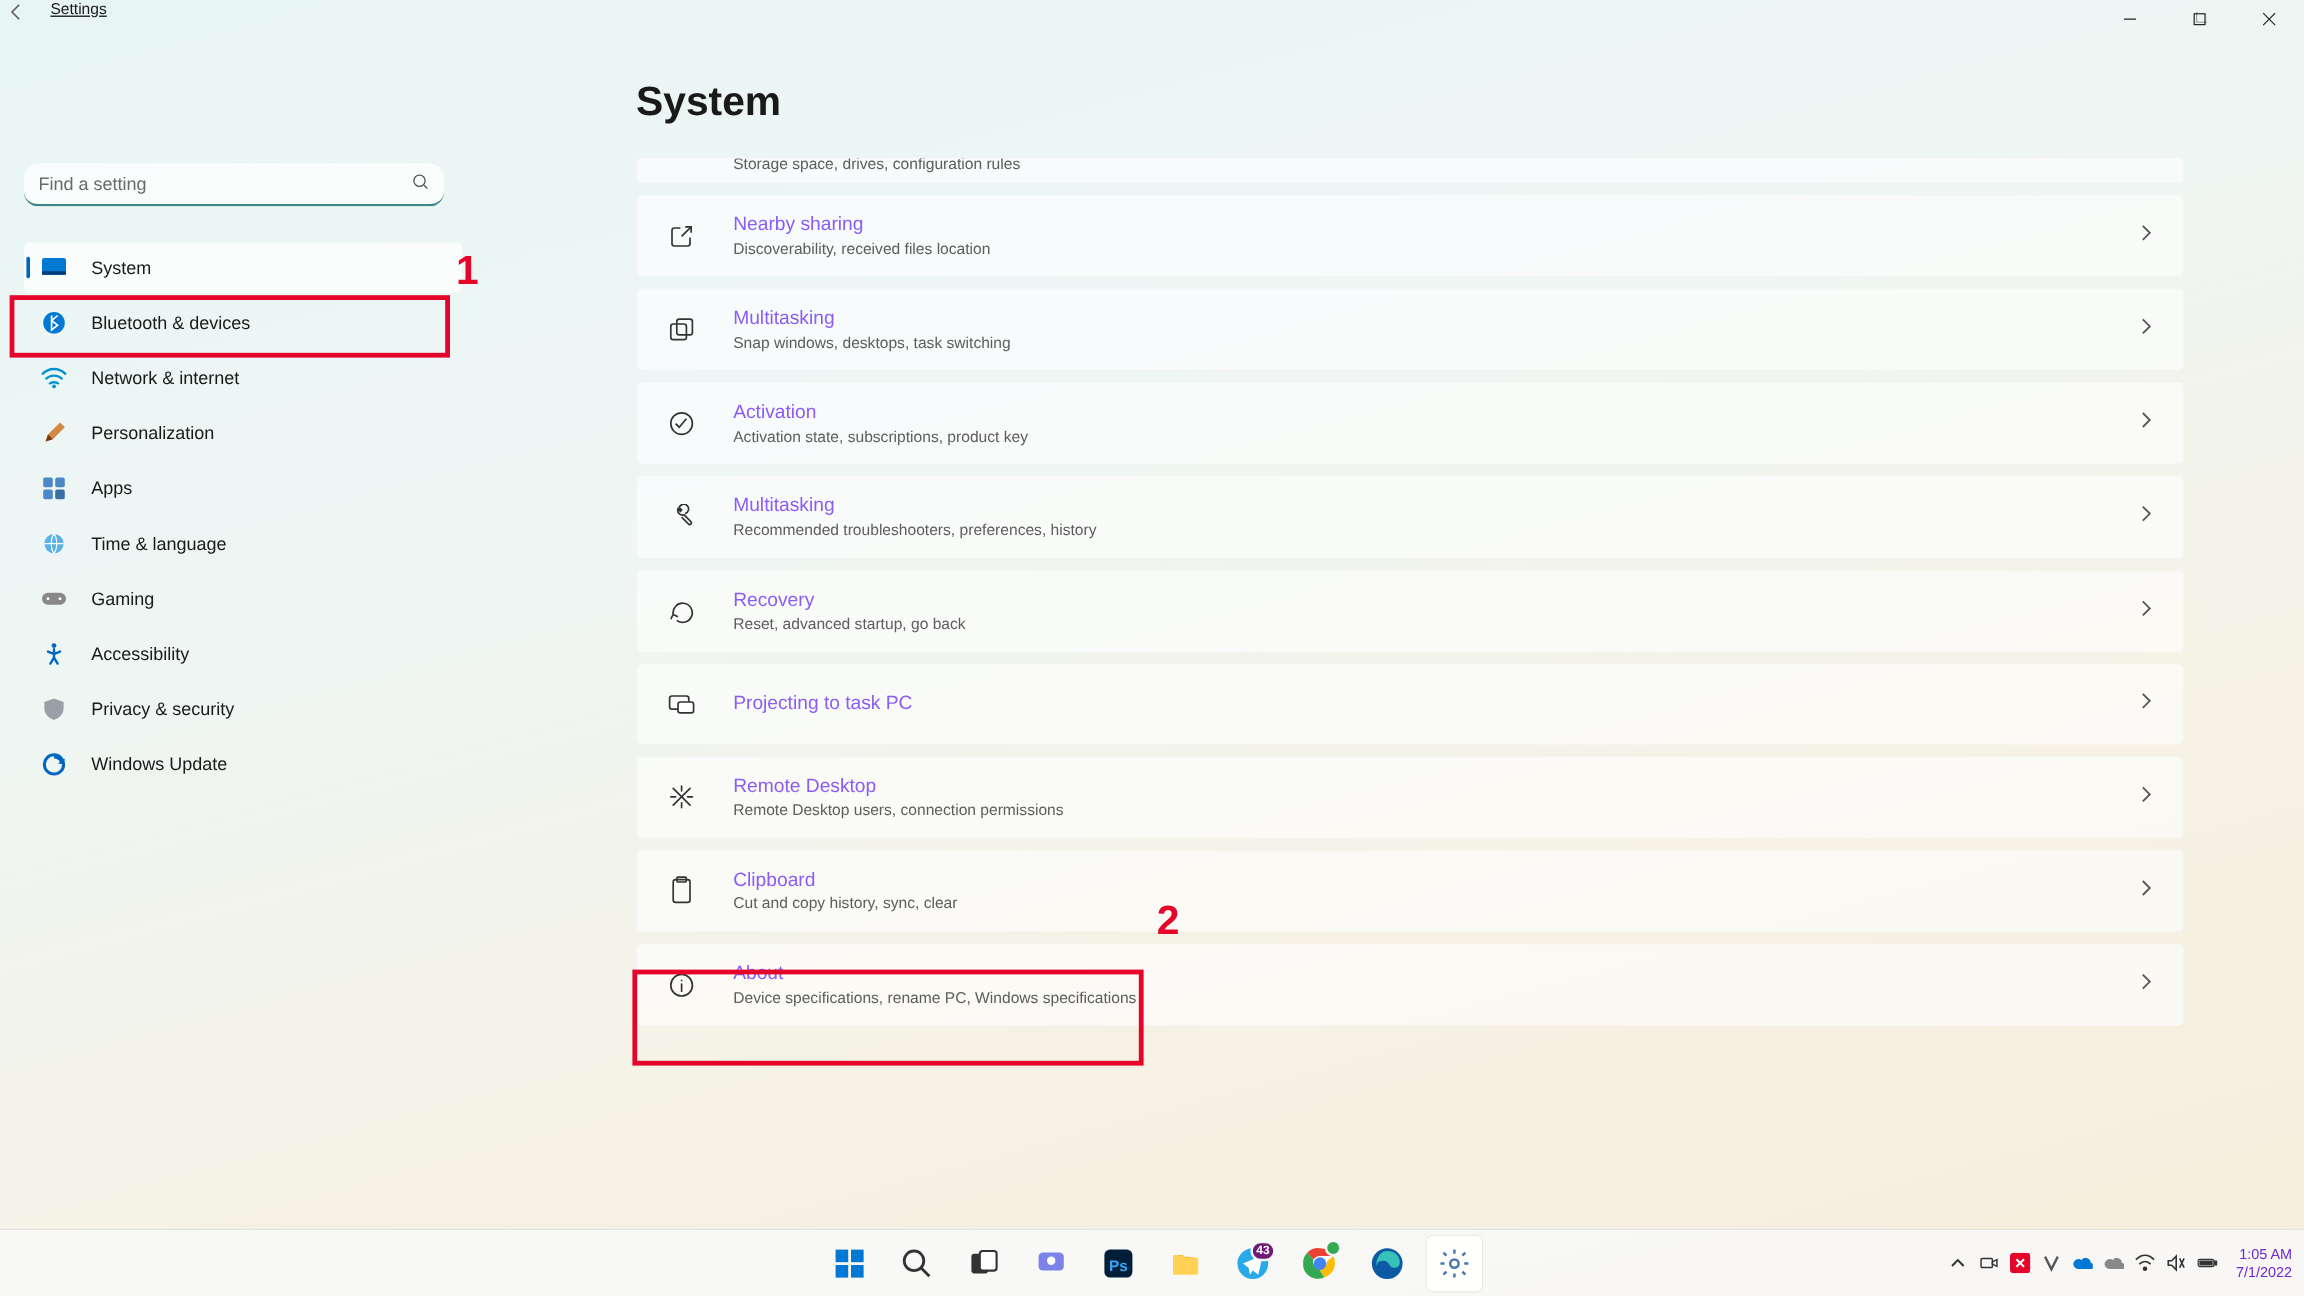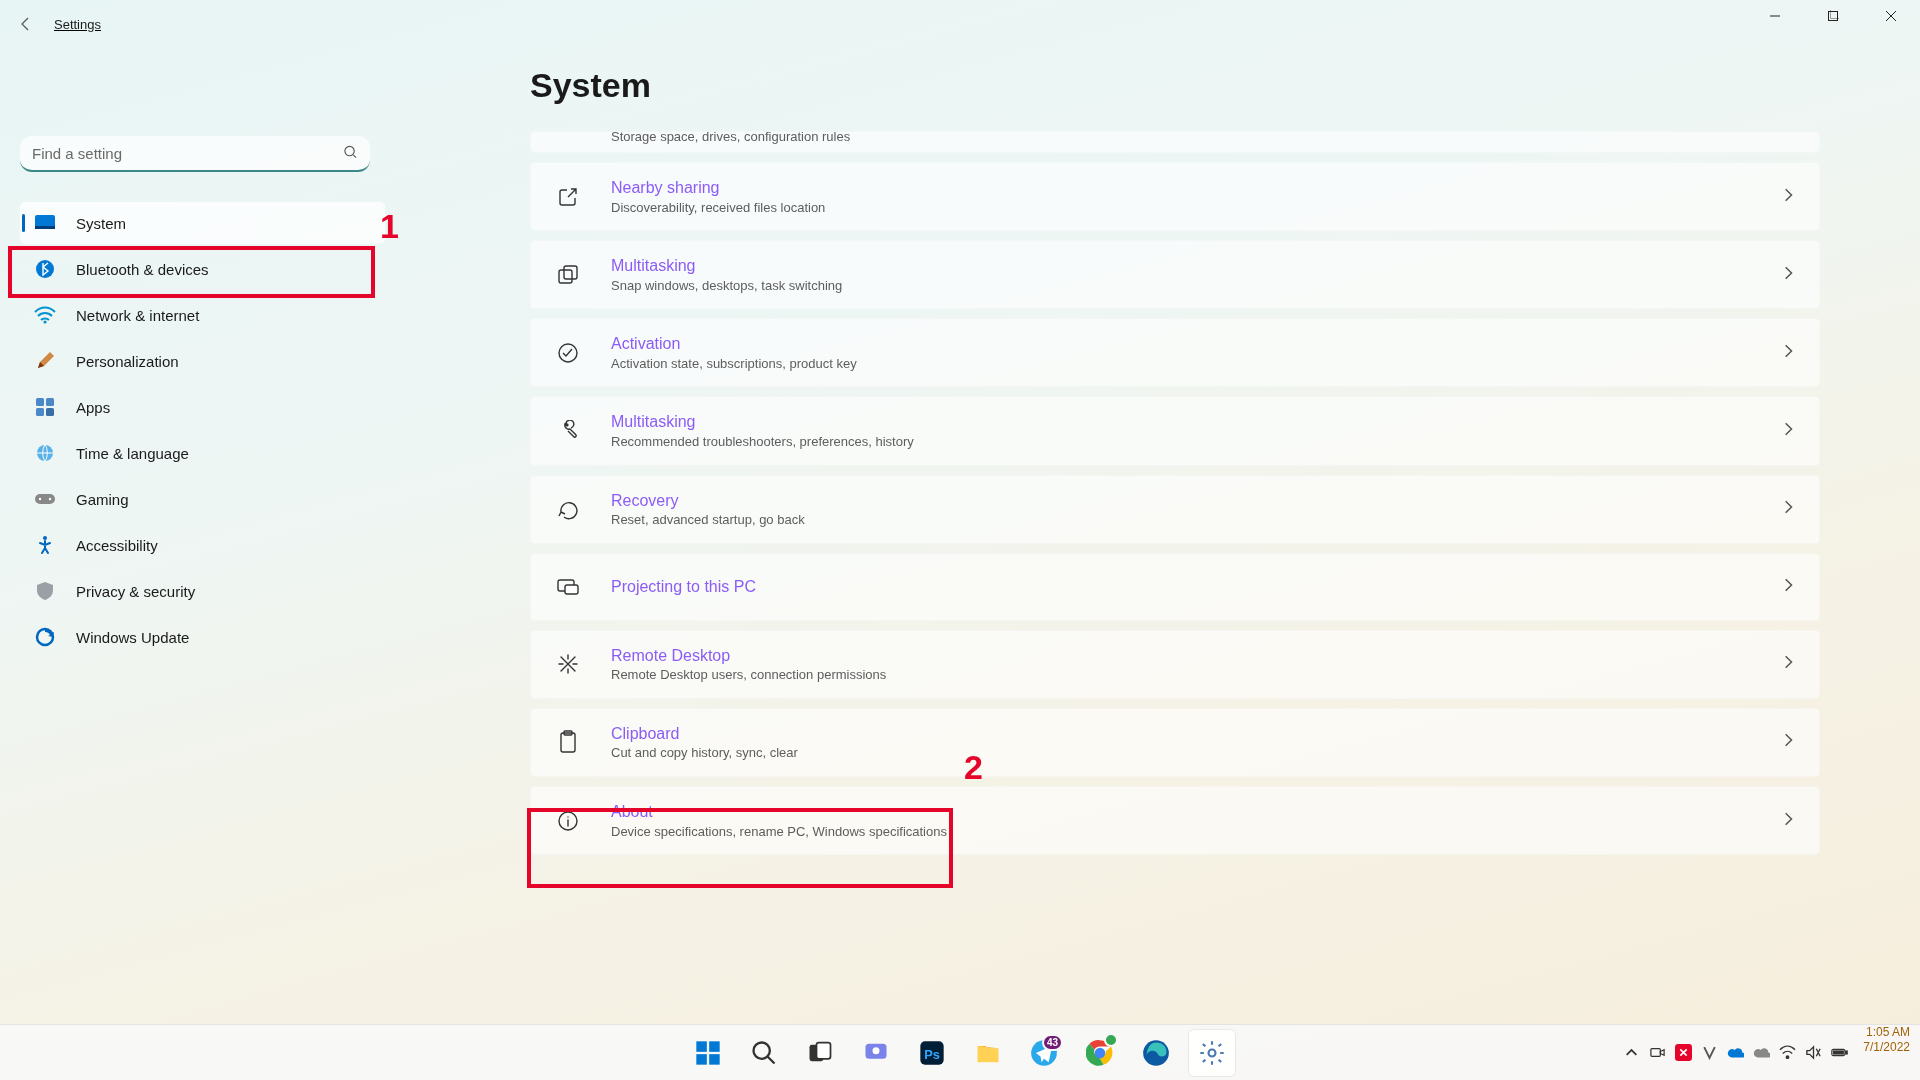--- a/index.html
+++ b/index.html
@@ -6,22 +6,22 @@
   html, body { width: 1920px; height: 1080px; overflow: hidden; }
   body {
     background: linear-gradient(165deg, #e8f5f5 0%, #eef6f4 35%, #f5f2e6 65%, #f6eedc 100%);
     position: relative;
   }
 
   
   .titlebar {
     height: 48px;
     display: flex;
-    align-items: center;
-    padding-left: 16px;
+    align-items: flex-start;
+    padding-left: 4px;
     position: relative;
     text-decoration: underline;
   }
   .titlebar .back {
     width: 20px; height: 20px;
     display: flex; align-items: center; justify-content: center;
     color: #5a5a5a; margin-right: 18px; cursor: pointer;
   }
   .titlebar .title { font-size: 13px; color: #1a1a1a; }
   .win-controls {
@@ -195,22 +195,22 @@
     border-radius: 9px;
     background: #701a75;
     color: #fff;
     font-size: 10px;
     font-weight: 600;
     display: flex; align-items: center; justify-content: center;
     border: 2px solid #f8f8f8;
   }
   .tray {
     position: absolute; right: 10px; top: 0; bottom: 0;
-    display: flex; gap: 9px;
-    color: #a16207;
+    display: flex; align-items: center; gap: 9px;
+    color: #6d28d9;
     font-size: 12px;
   }
   .tray svg { width: 17px; height: 17px; }
   .tray .clock { text-align: right; line-height: 1.25; font-size: 12px; margin-left: 6px; }
   .tray .tray-icon { display:flex; align-items:center; justify-content:center; cursor:pointer; }
 </style>
 </head>
 <body>
 
 <div class="titlebar">
@@ -440,21 +440,21 @@
       </div>
 
       <div class="card">
         <span class="card-icon">
           <svg width="24" height="20" viewBox="0 0 24 20" fill="none" stroke="currentColor" stroke-width="1.4">
               <rect x="2" y="3" width="16" height="11" rx="2"></rect>
               <rect x="9" y="8" width="13" height="9" rx="2" fill="#fff"></rect>
             </svg>
         </span>
         <div class="card-text">
-          <div class="card-title">Projecting to this PC</div>
+          <div class="card-title">Projecting to task PC</div>
         </div>
         <span class="card-chevron"><svg width="14" height="14" viewBox="0 0 12 12">
               <path d="M4 1l5 5-5 5" fill="none" stroke="currentColor" stroke-width="1.3"></path>
             </svg></span>
       </div>
 
       <div class="card">
         <span class="card-icon">
           <svg width="22" height="22" viewBox="0 0 22 22" fill="none" stroke="currentColor" stroke-width="1.4">
               <path d="M4 4l14 14M18 4 4 18" stroke-linecap="round"></path>

